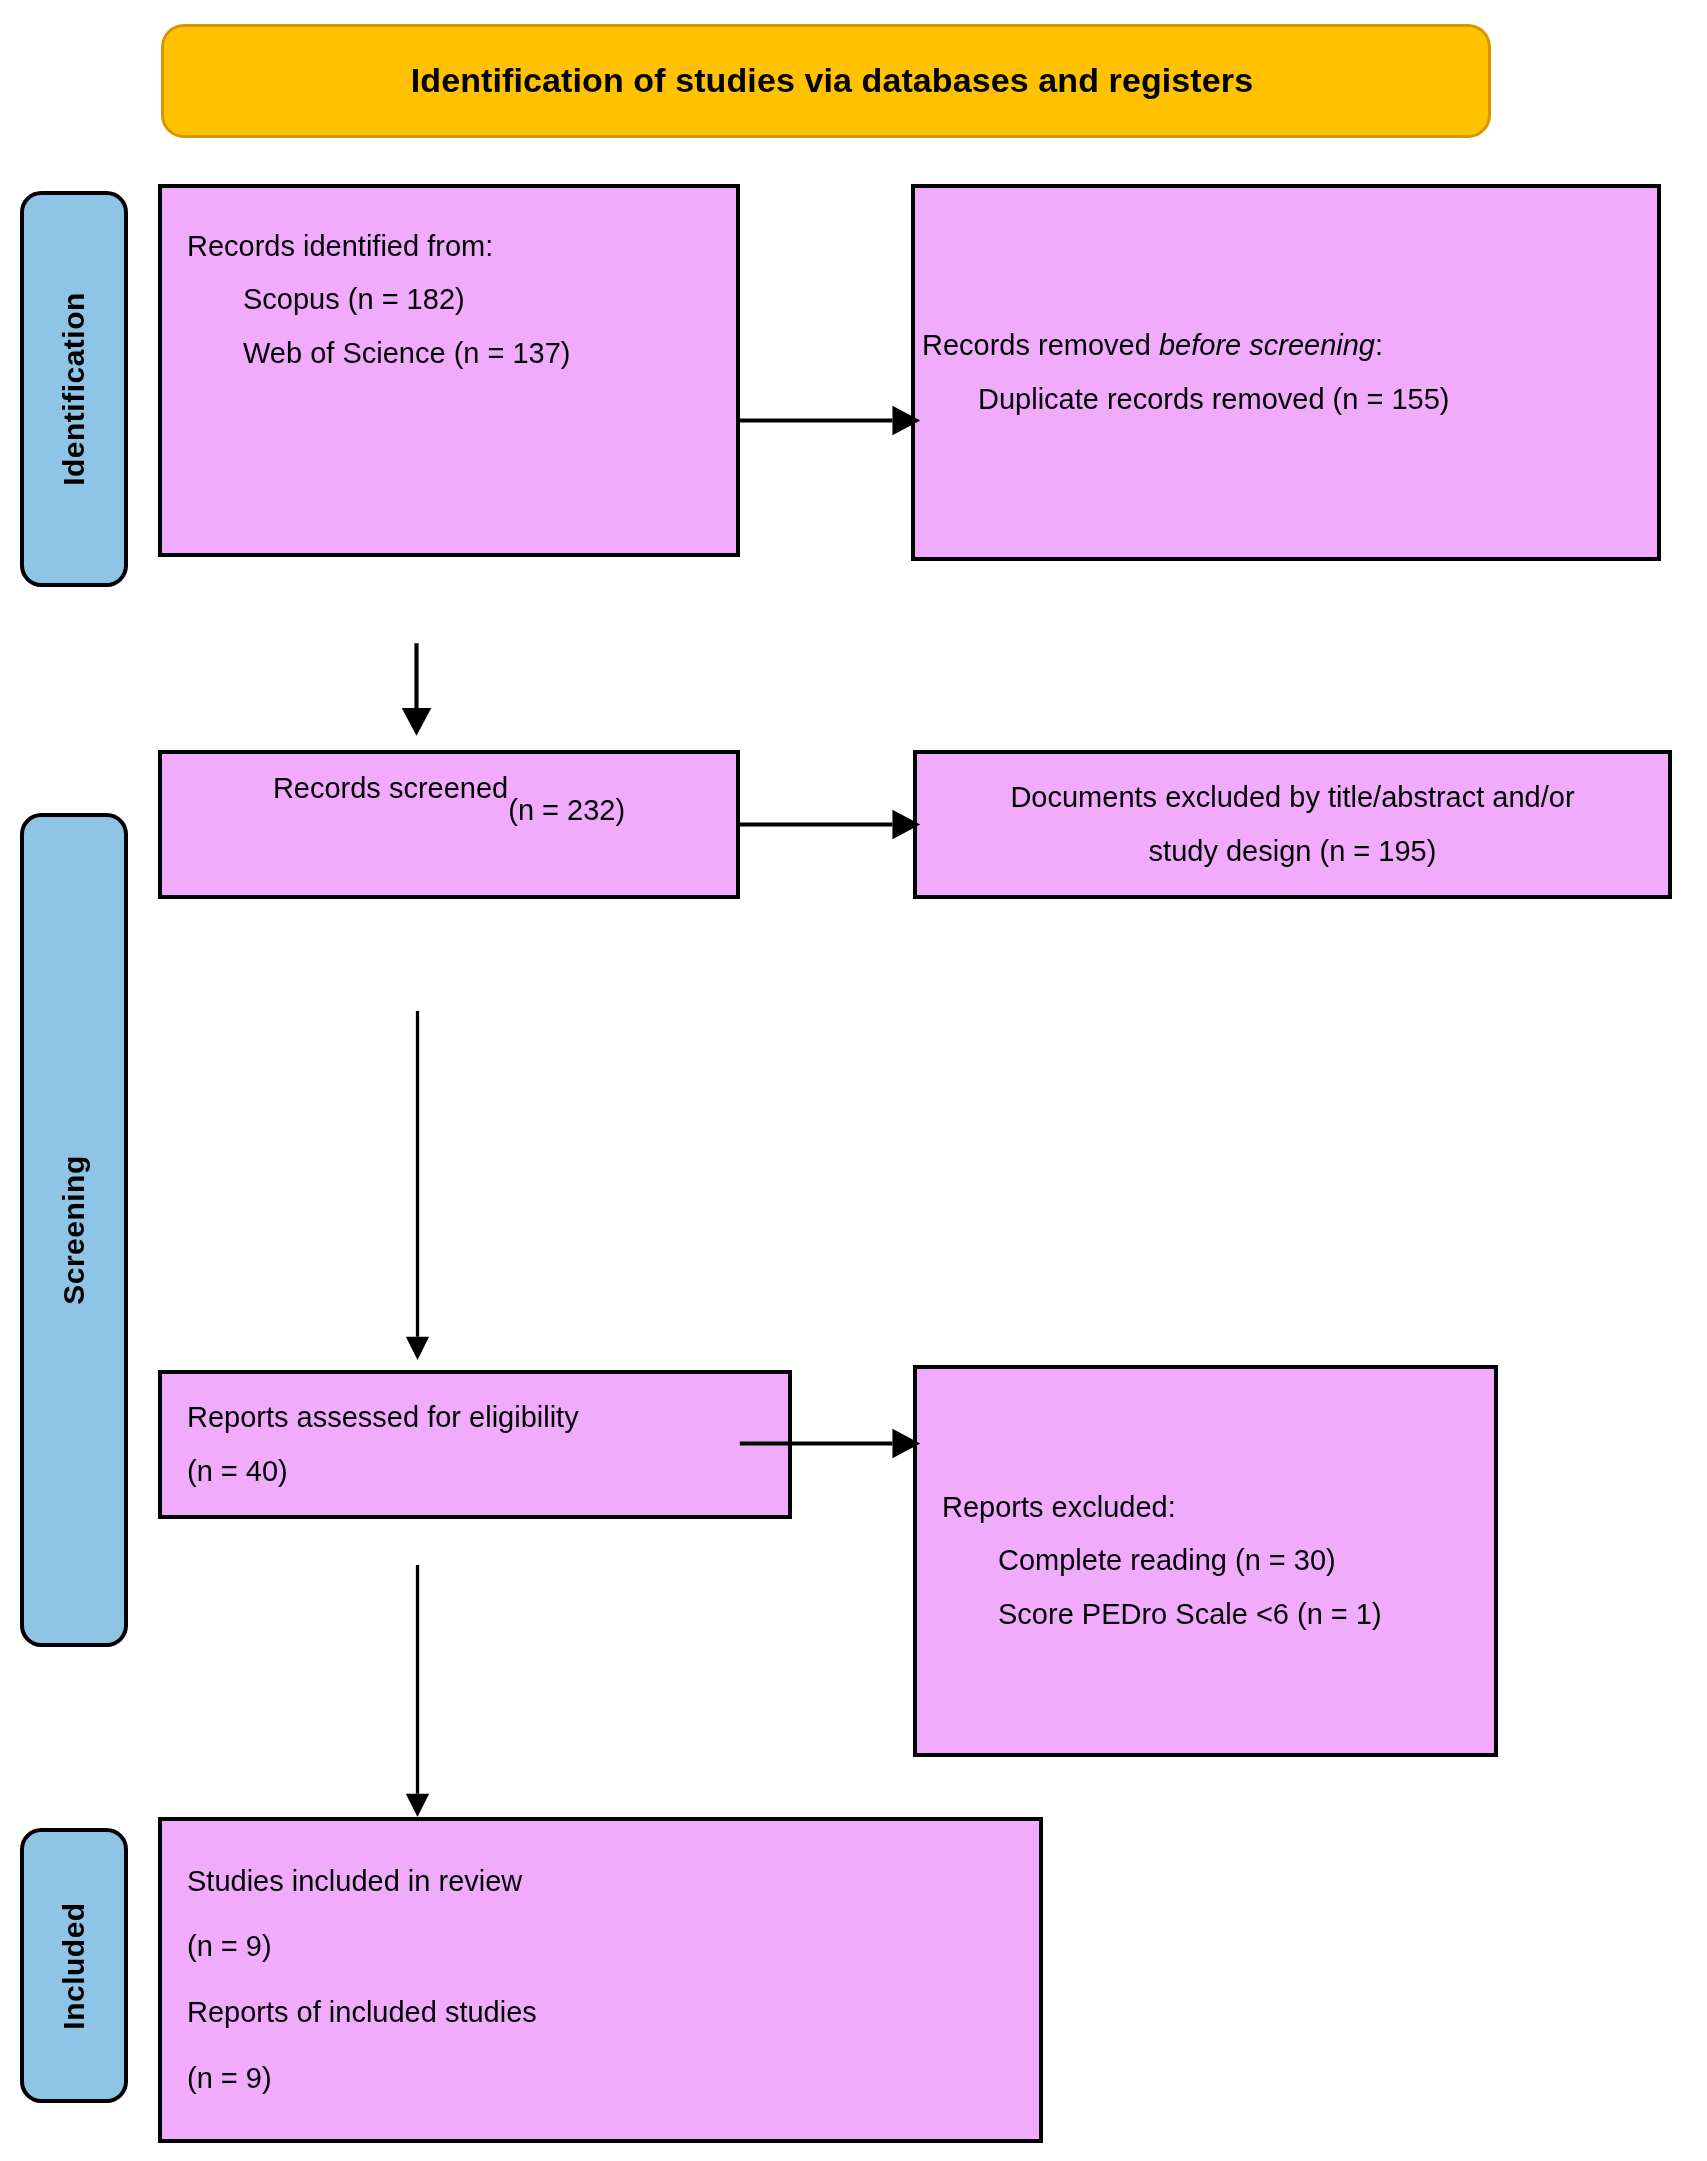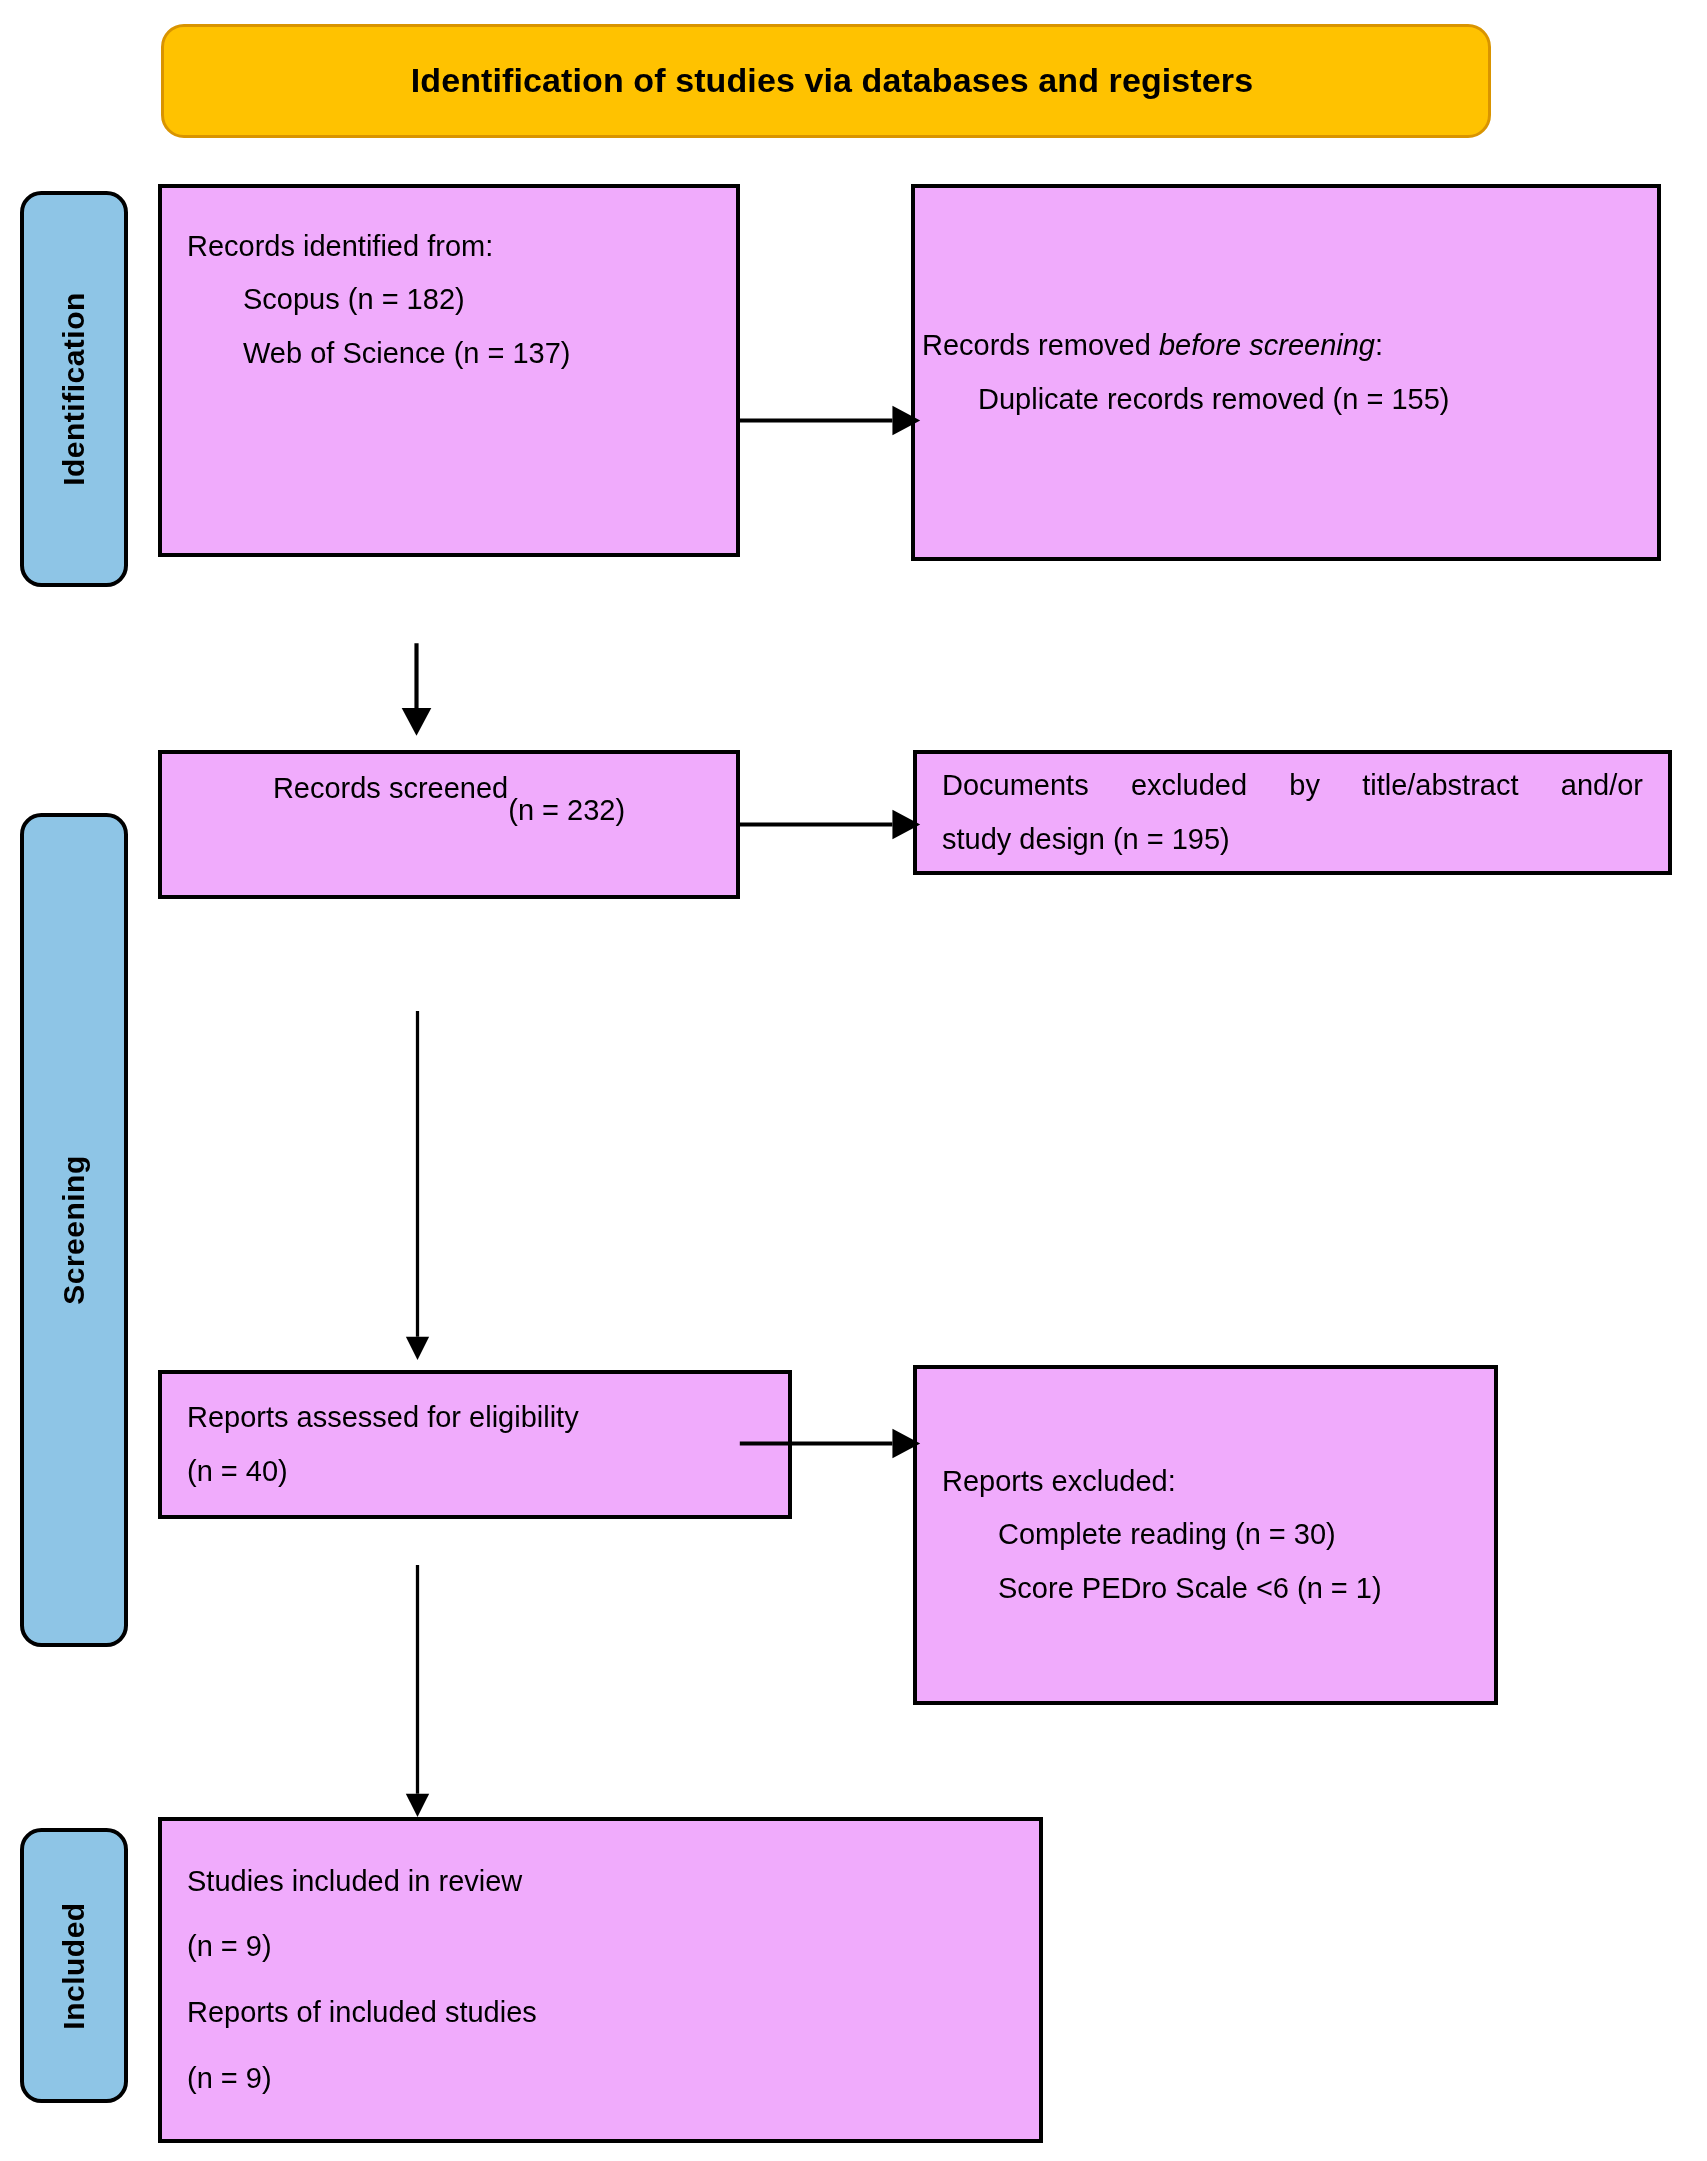--- a/index.html
+++ b/index.html
@@ -88,36 +88,36 @@
 
   #box-identified { left: 158px;  top: 184px;  width: 582px; height: 373px; }
   #box-identified .line:first-child { margin-top: 24px; }
 
   #box-removed    { left: 911px; top: 184px; width: 750px; height: 377px;
                     display: flex; flex-direction: column; justify-content: center; padding-left: 7px; }
 
   #box-screened   { left: 158px;  top: 750px; width: 582px; height: 149px;
                     display: flex; flex-direction: row; justify-content: center; }
 
-  #box-excluded-screen { left: 913px; top: 750px; width: 759px; height: 125px;
-                    display: flex; flex-direction: column; justify-content: center; }
+  #box-excluded-screen { left: 913px; top: 750px; width: 759px; height: 149px;
+                    display: flex; flex-direction: column; justify-content: center; align-items: center; }
   #box-excluded-screen .line.justified {
     white-space: normal;
     text-align: justify;
     text-align-last: justify;
   }
   #box-excluded-screen .line.tail {
     white-space: normal;
     text-align: left;
   }
 
   #box-eligibility { left: 158px; top: 1370px; width: 634px; height: 149px;
                     display: flex; flex-direction: column; justify-content: center; }
 
-  #box-excluded-reports { left: 913px; top: 1365px; width: 585px; height: 340px;
+  #box-excluded-reports { left: 913px; top: 1365px; width: 585px; height: 392px;
                     display: flex; flex-direction: column; justify-content: center; }
 
   #box-included { left: 158px; top: 1817px; width: 885px; height: 326px;
                     display: flex; flex-direction: column; justify-content: center; gap: 12px; }
 
   
   .connector { position: absolute; }
   .connector svg { display: block; overflow: visible; }
 </style>
 </head>

